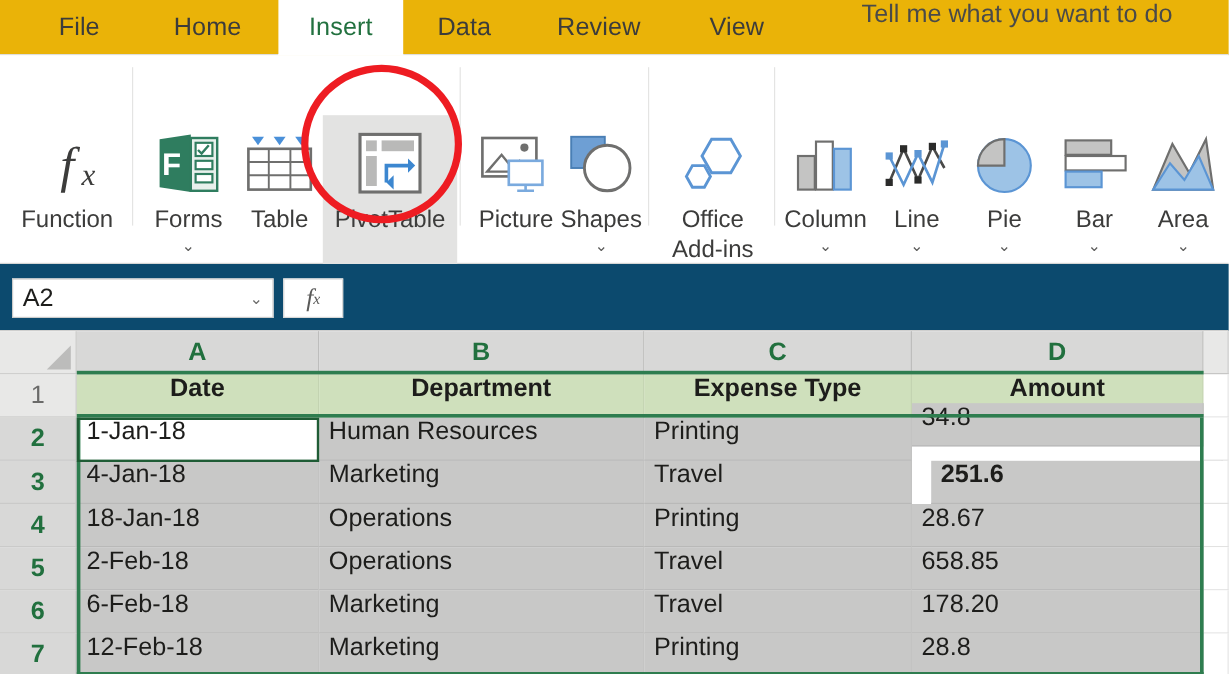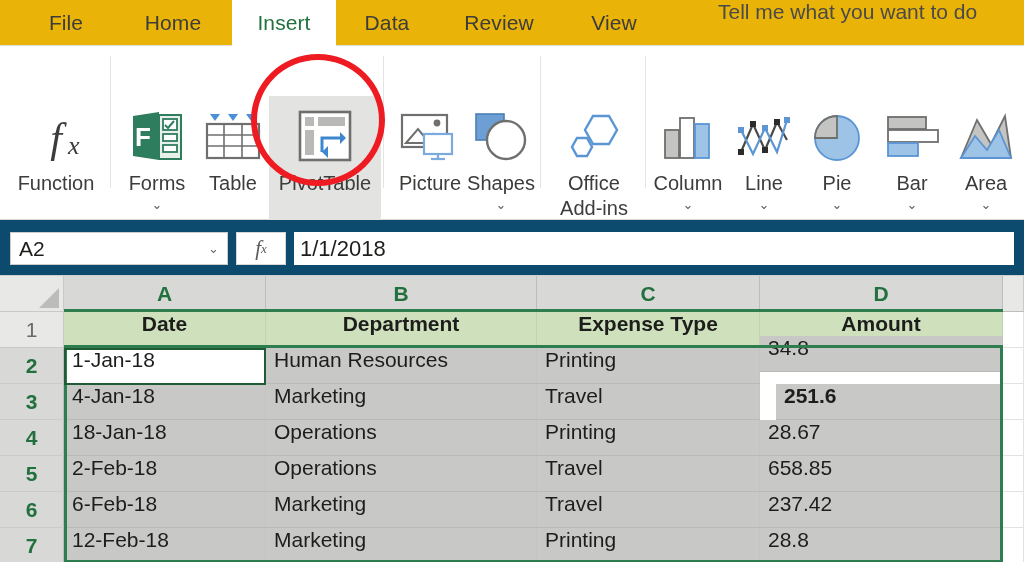--- a/index.html
+++ b/index.html
@@ -362,23 +362,20 @@
 
   <div class="fbar">
     <div class="namebox">
       <span class="nbtxt">A2</span>
       <span class="nbchev">⌄</span>
     </div>
     <div class="fxbtn">
       <span>f</span>
         <sub>x</sub>
     </div>
-    <div class="finput">
-      <span>1/1/2018</span>
-    </div>
   </div>
 
   <div class="grid">
     <div class="corner"></div>
     <div id="colheads-host">
         <div class="colhead" style="left: 64px; width: 202px;">
           <span>A</span>
         </div>
         <div class="colhead" style="left: 266px; width: 271px;">
           <span>B</span>
@@ -485,21 +482,21 @@
         <div class="cell" style="left: 64px; width: 202px; top: 216px;">
           <span>6-Feb-18</span>
         </div>
         <div class="cell" style="left: 266px; width: 271px; top: 216px;">
           <span>Marketing</span>
         </div>
         <div class="cell" style="left: 537px; width: 223px; top: 216px;">
           <span>Travel</span>
         </div>
         <div class="cell" style="left: 760px; width: 243px; top: 216px;">
-          <span>237.42</span>
+          <span>178.20</span>
         </div>
         <div class="cell empty" style="left: 1003px; width: 21px; top: 216px;"></div>
         <div class="cell" style="left: 64px; width: 202px; top: 252px;">
           <span>12-Feb-18</span>
         </div>
         <div class="cell" style="left: 266px; width: 271px; top: 252px;">
           <span>Marketing</span>
         </div>
         <div class="cell" style="left: 537px; width: 223px; top: 252px;">
           <span>Printing</span>

